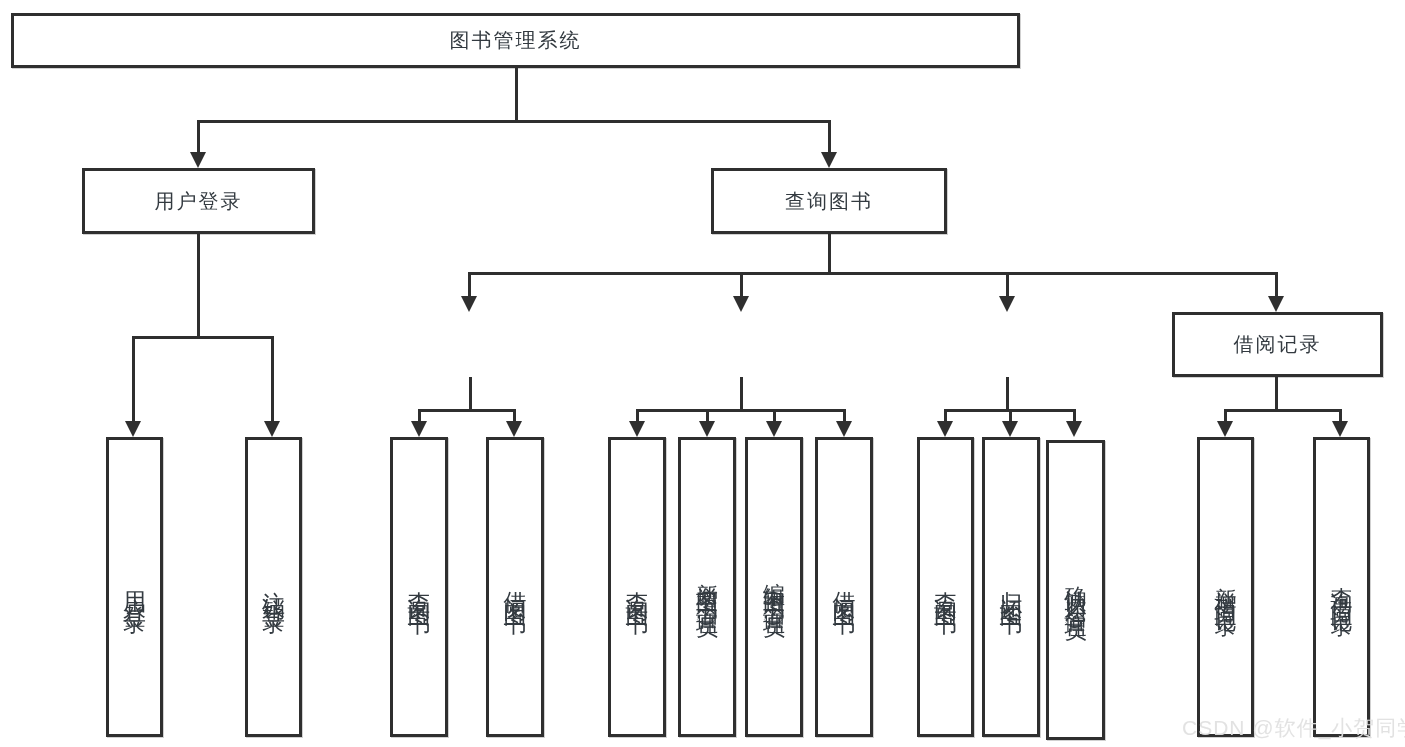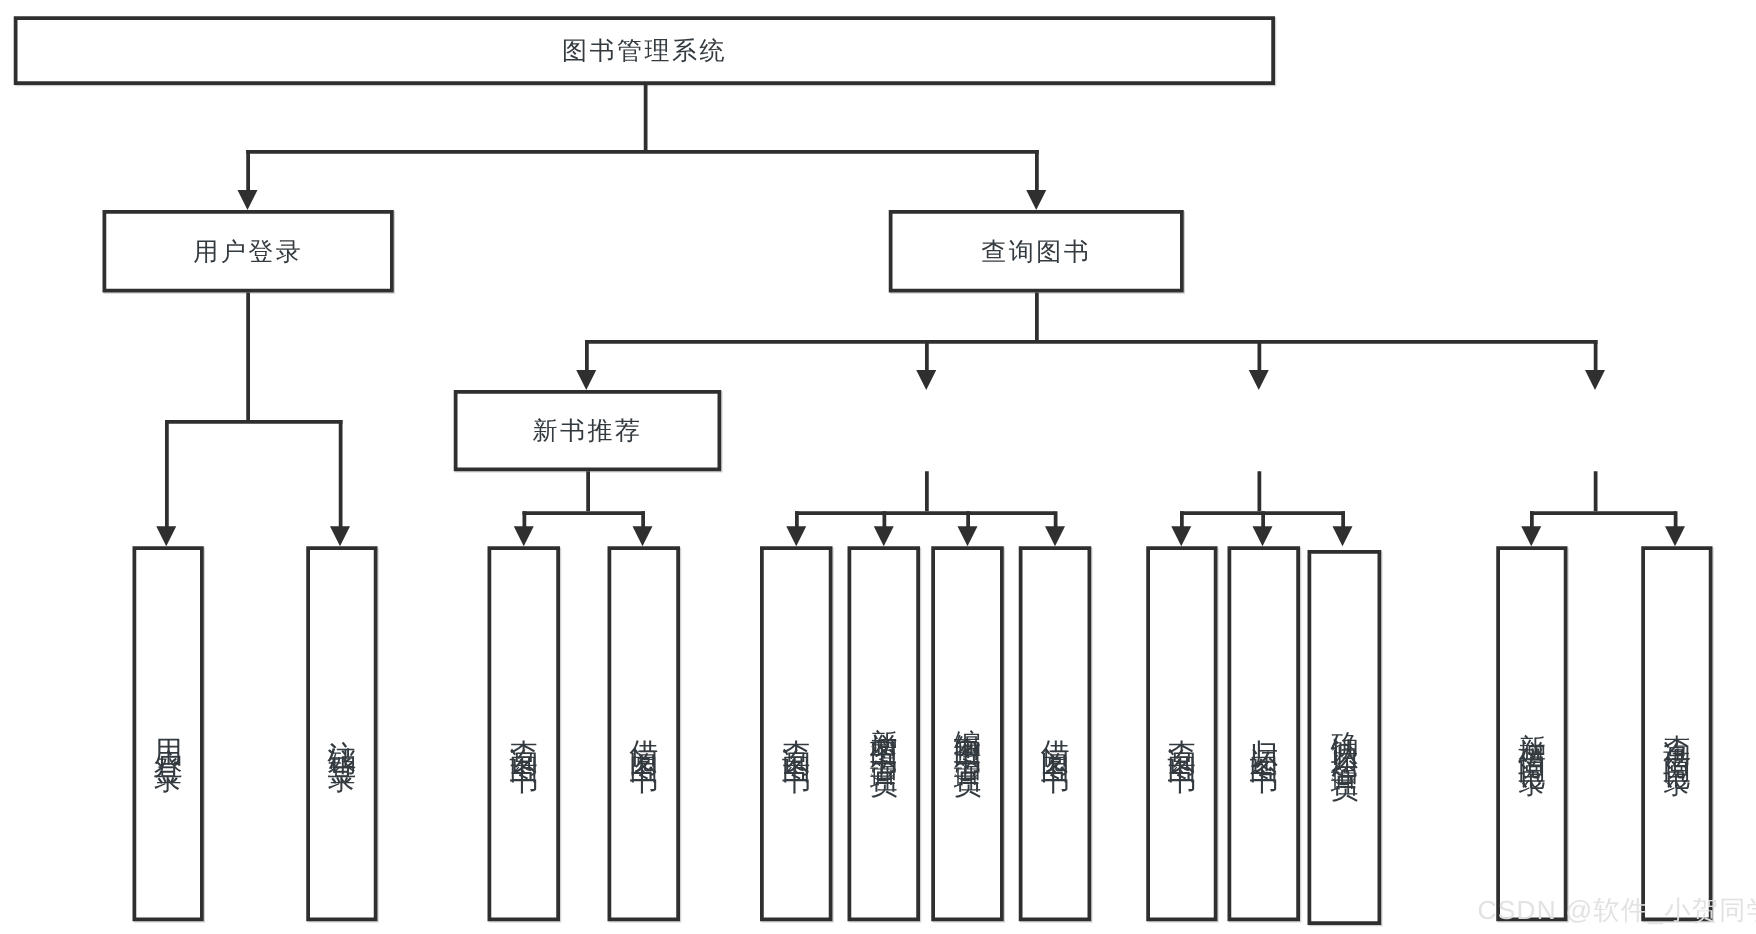--- a/index.html
+++ b/index.html
@@ -96,22 +96,22 @@
   <div class="hl" style="left:468px; top:272px; width:810px;"></div>
   <div class="vl" style="left:468px; top:272px; height:26px;"></div>
   <div class="ah" style="left:461px; top:296px;"></div>
   <div class="vl" style="left:740px; top:272px; height:26px;"></div>
   <div class="ah" style="left:733px; top:296px;"></div>
   <div class="vl" style="left:1006px; top:272px; height:26px;"></div>
   <div class="ah" style="left:999px; top:296px;"></div>
   <div class="vl" style="left:1275px; top:272px; height:26px;"></div>
   <div class="ah" style="left:1268px; top:296px;"></div>
 
-  <div class="hbox" style="left:363px; top:312px; width:214px; height:65px;">
-    <span>新书推荐</span>
+  <div class="hbox" style="left:1172px; top:312px; width:211px; height:65px;">
+    <span>借阅记录</span>
   </div>
 
   <div class="vl" style="left:469px; top:377px; height:32px;"></div>
   <div class="hl" style="left:418px; top:409px; width:98px;"></div>
   <div class="vl" style="left:418px; top:409px; height:13px;"></div>
   <div class="ah" style="left:411px; top:421px;"></div>
   <div class="vl" style="left:513px; top:409px; height:13px;"></div>
   <div class="ah" style="left:506px; top:421px;"></div>
 
   <div class="vl" style="left:740px; top:377px; height:32px;"></div>

